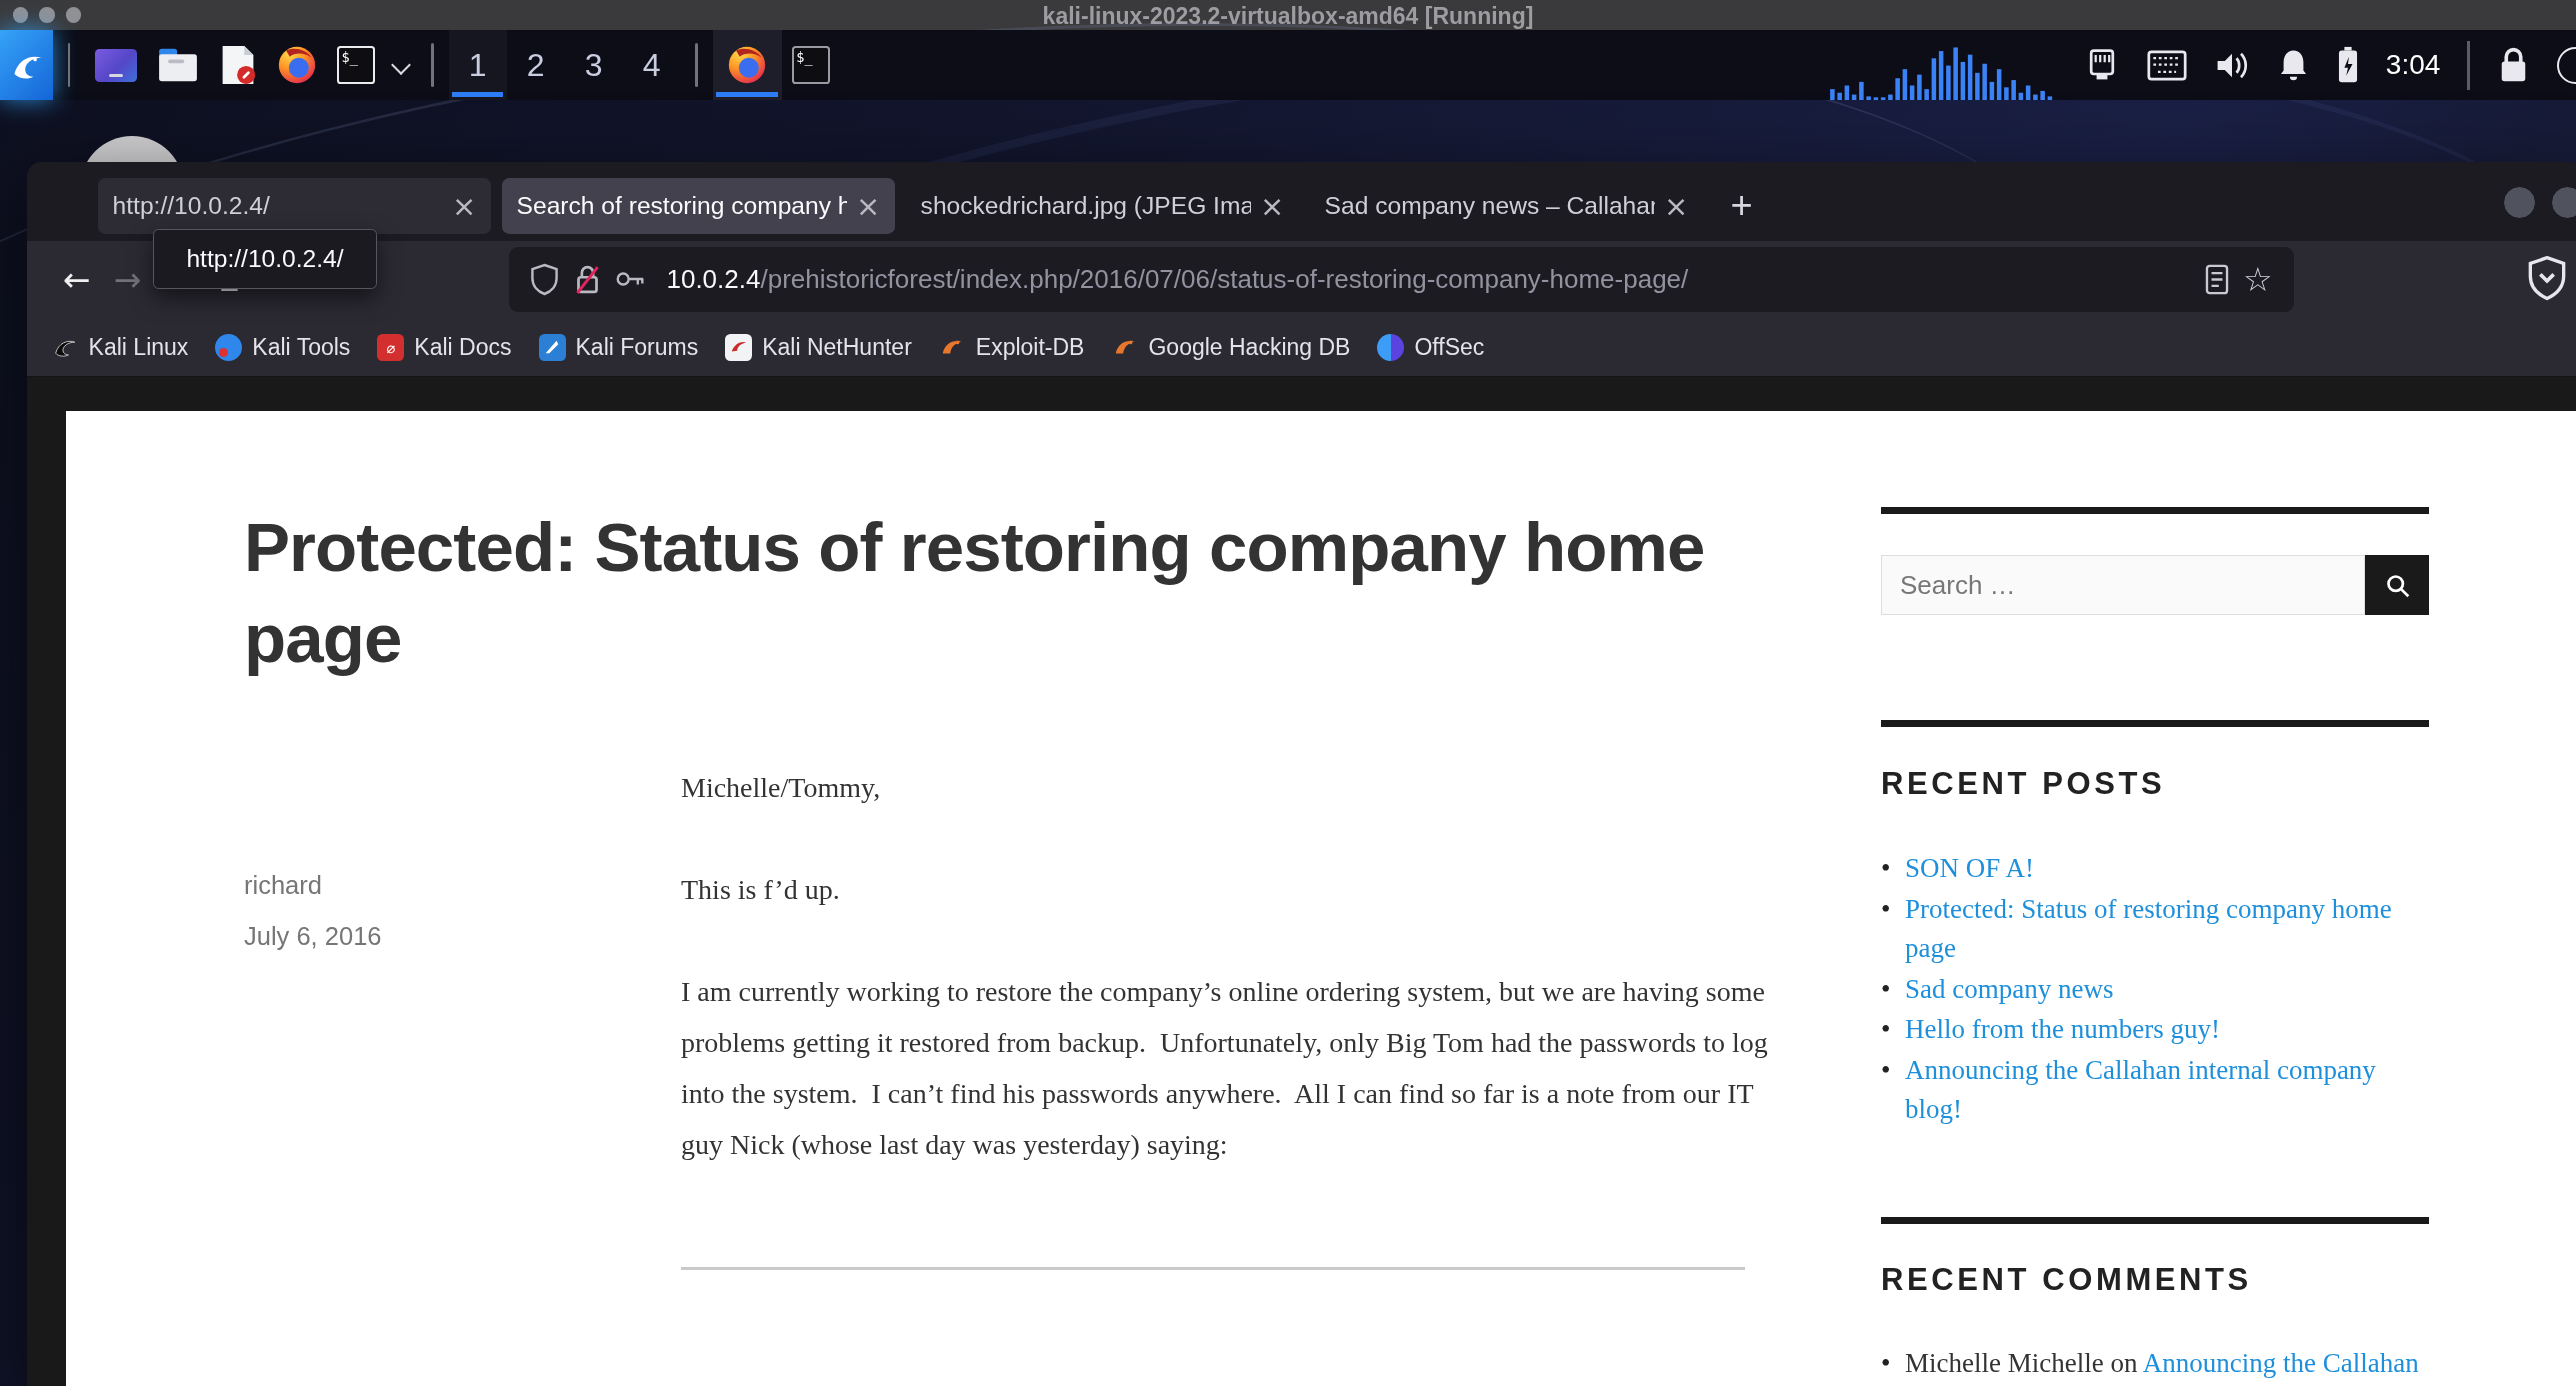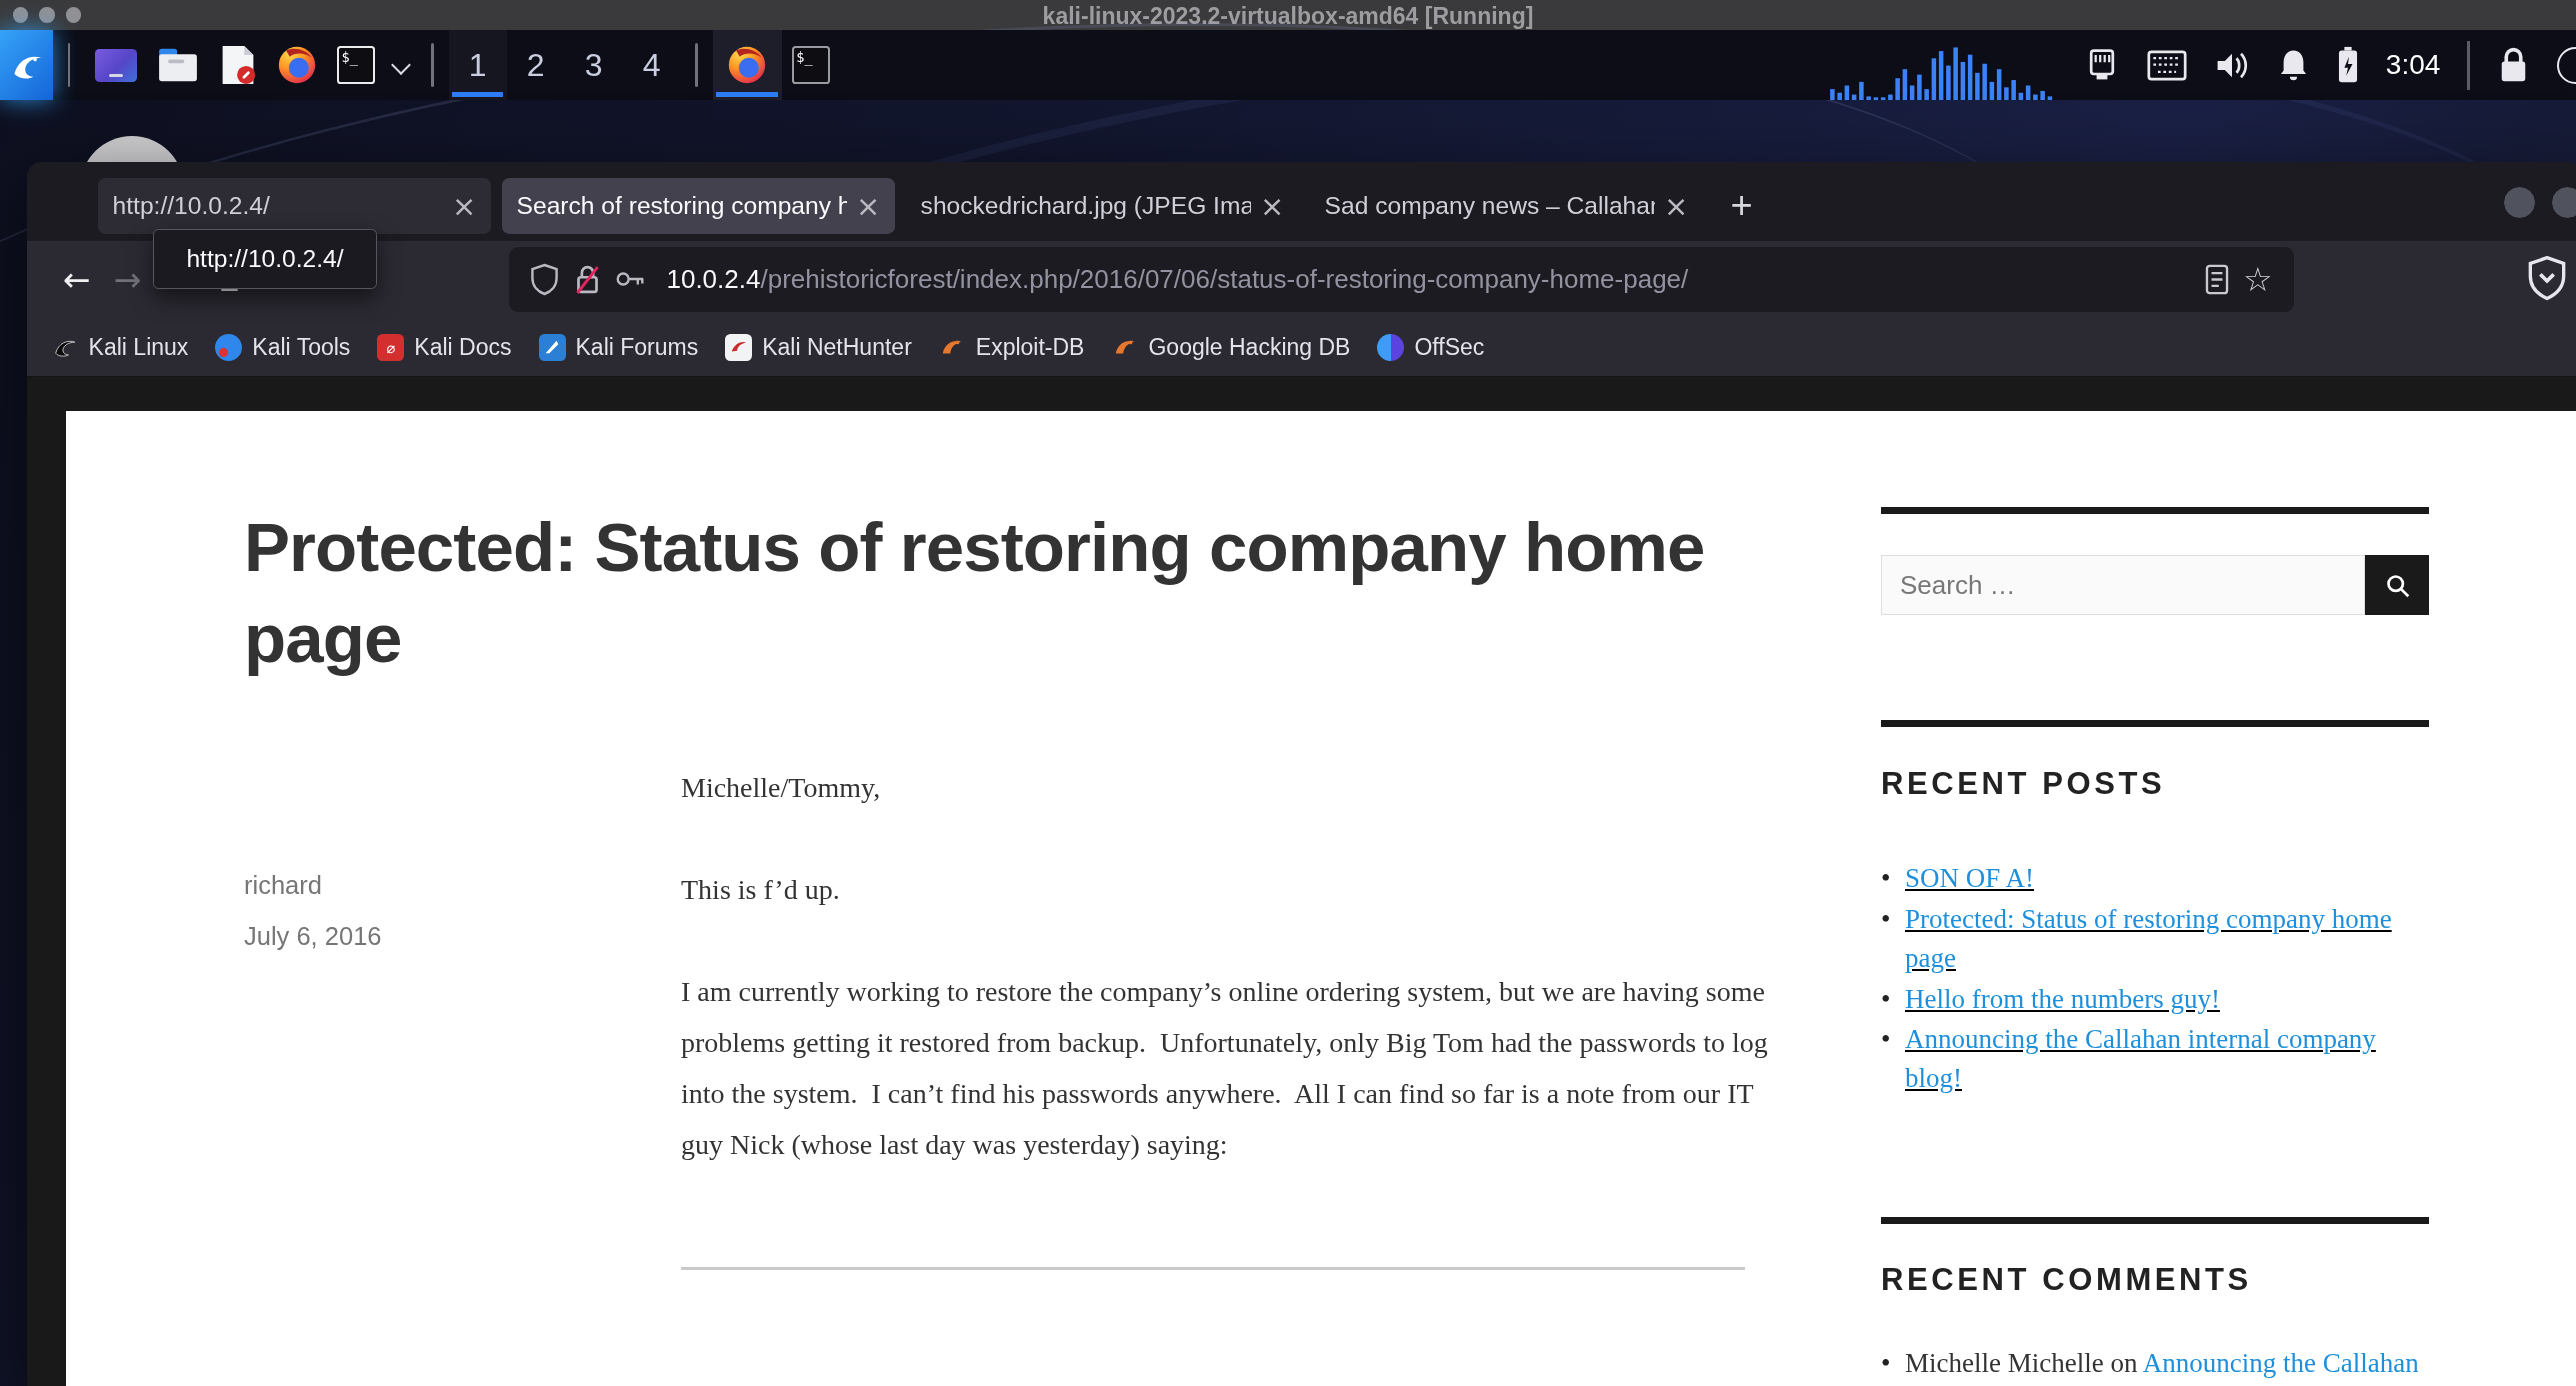--- a/index.html
+++ b/index.html
@@ -70,21 +70,21 @@
   .sidebar{position:absolute;left:1815px;top:0;width:548px;}
   .sbar{position:absolute;left:0;width:548px;height:7.3px;background:#1a1a1a;}
   .b1{top:96px;} .b2{top:309px;} .b3{top:806px;}
   .search-row{position:absolute;top:144px;left:0;width:548px;height:60px;display:flex;}
   .search-row input{flex:1;min-width:0;border:1.8px solid #ddd;background:#fafafa;font-size:26px;color:#555;padding:0 18px;font-family:"Liberation Sans",sans-serif;outline:none;}
   .search-row input::placeholder{color:#777;}
   .search-btn{width:64px;background:#1a1a1a;border:none;display:flex;align-items:center;justify-content:center;}
   .widget-title{position:absolute;left:0;font-size:31px;font-weight:700;letter-spacing:3.6px;color:#222;margin:0;}
   .wt1{top:355px;} .wt2{top:851px;}
   .side-list{position:absolute;left:24px;margin:0;padding:0;list-style:none;width:524px;font-family:"Liberation Serif",serif;font-size:27px;line-height:39px;}
-  .posts{top:448px;text-decoration:underline;} .comments{top:933px;}
+  .posts{top:438px;} .comments{top:933px;}
   .side-list li{position:relative;margin:0 0 1.8px 0;}
   .side-list li::before{content:"•";position:absolute;left:-24px;color:#222;}
   .side-list a{color:#1e8fdb;text-decoration:none;}
   .c-author{color:#333;text-align:right;}
   
   .tooltip{position:absolute;left:153px;top:229px;width:224px;height:60px;background:#1b1a21;border:1.8px solid #56565e;border-radius:5.5px;display:flex;align-items:center;justify-content:center;font-size:24.6px;color:#fbfbfe;box-shadow:0 9px 22px rgba(0,0,0,.55);z-index:40;box-sizing:border-box;}
 </style>
 </head>
 <body>
 
@@ -399,20 +399,21 @@
                 </svg>
             </button>
           </div>
 
           <div class="sbar b2"></div>
 
           <h2 class="widget-title wt1">RECENT POSTS</h2>
           <ul class="side-list posts">
             <li><a href="#">SON OF A!</a></li>
             <li><a href="#">Protected: Status of restoring company home page</a></li>
+            <li><a href="#">Sad company news</a></li>
             <li><a href="#">Hello from the numbers guy!</a></li>
             <li><a href="#">Announcing the Callahan internal company blog!</a></li>
           </ul>
 
           <div class="sbar b3"></div>
 
           <h2 class="widget-title wt2">RECENT COMMENTS</h2>
           <ul class="side-list comments">
             <li>
               <span class="c-author">Michelle Michelle</span><span class="c-author"> on </span><a href="#">Announcing the Callahan internal company blog!</a>

